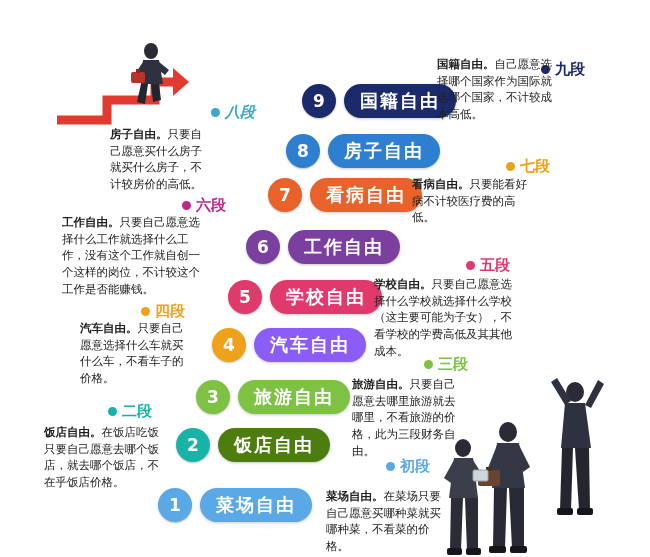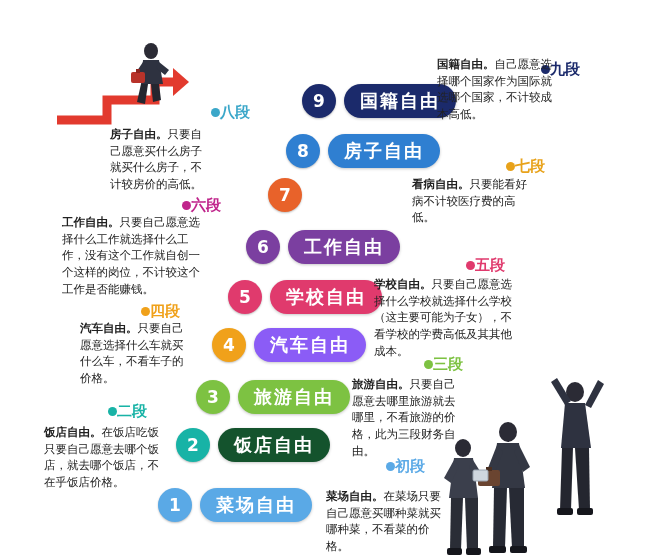--- a/index.html
+++ b/index.html
@@ -53,20 +53,21 @@
     justify-content: center;
     box-shadow: 0 1px 3px rgba(0,0,0,.22);
     white-space: nowrap;
   }
 
   
   .rank {
     position: absolute;
     display: flex;
     align-items: center;
+    gap: 5px;
     font-size: 15px;
     font-weight: bold;
     white-space: nowrap;
   }
   .rank-dot {
     width: 9px;
     height: 9px;
     border-radius: 50%;
     flex: 0 0 auto;
   }
@@ -149,20 +150,21 @@
     <div class="step-pill" style="background:#1b2a6b">国籍自由</div>
   </div>
 
   <div class="step" style="left:286px; top:134px;">
     <div class="step-num" style="background:#2f7fd1">8</div>
     <div class="step-pill" style="background:#2f7fd1">房子自由</div>
   </div>
 
   <div class="step" style="left:268px; top:178px;">
     <div class="step-num" style="background:#e8622a">7</div>
+    <div class="step-pill" style="background:#e8622a">看病自由</div>
   </div>
 
   <div class="step" style="left:246px; top:230px;">
     <div class="step-num" style="background:#7b3fa0">6</div>
     <div class="step-pill" style="background:#7b3fa0">工作自由</div>
   </div>
 
   <div class="step" style="left:228px; top:280px;">
     <div class="step-num" style="background:#e03a6d">5</div>
     <div class="step-pill" style="background:#e03a6d">学校自由</div>
@@ -173,34 +175,34 @@
     <div class="step-pill" style="background:#8b5cf6">汽车自由</div>
   </div>
 
   <div class="step" style="left:196px; top:380px;">
     <div class="step-num" style="background:#7dc242">3</div>
     <div class="step-pill" style="background:#7dc242">旅游自由</div>
   </div>
 
   <div class="step" style="left:176px; top:428px;">
     <div class="step-num" style="background:#18b3a6">2</div>
-    <div class="step-pill" style="background:#14532d">饭店自由</div>
+    <div class="step-pill" style="background:#4d7c0f">饭店自由</div>
   </div>
 
   <div class="step" style="left:158px; top:488px;">
     <div class="step-num" style="background:#5aa9e6">1</div>
     <div class="step-pill" style="background:#5aa9e6">菜场自由</div>
   </div>
 
   <div class="rank" style="left:541px; top:60px; color:#1b2a6b;">
     <span class="rank-dot" style="background:#1b2a6b"></span>
     <span>九段</span>
   </div>
 
-  <div class="rank" style="left:211px; top:103px; color:#3ba7c9;">
+  <div class="rank" style="left:211px; top:103px; color:#3ba7c9;font-style:italic;">
     <span class="rank-dot" style="background:#3ba7c9"></span>
     <span>八段</span>
   </div>
 
   <div class="rank" style="left:506px; top:157px; color:#e8a21a;">
     <span class="rank-dot" style="background:#e8a21a"></span>
     <span>七段</span>
   </div>
 
   <div class="rank" style="left:182px; top:196px; color:#c0268c;justify-content:center;">

